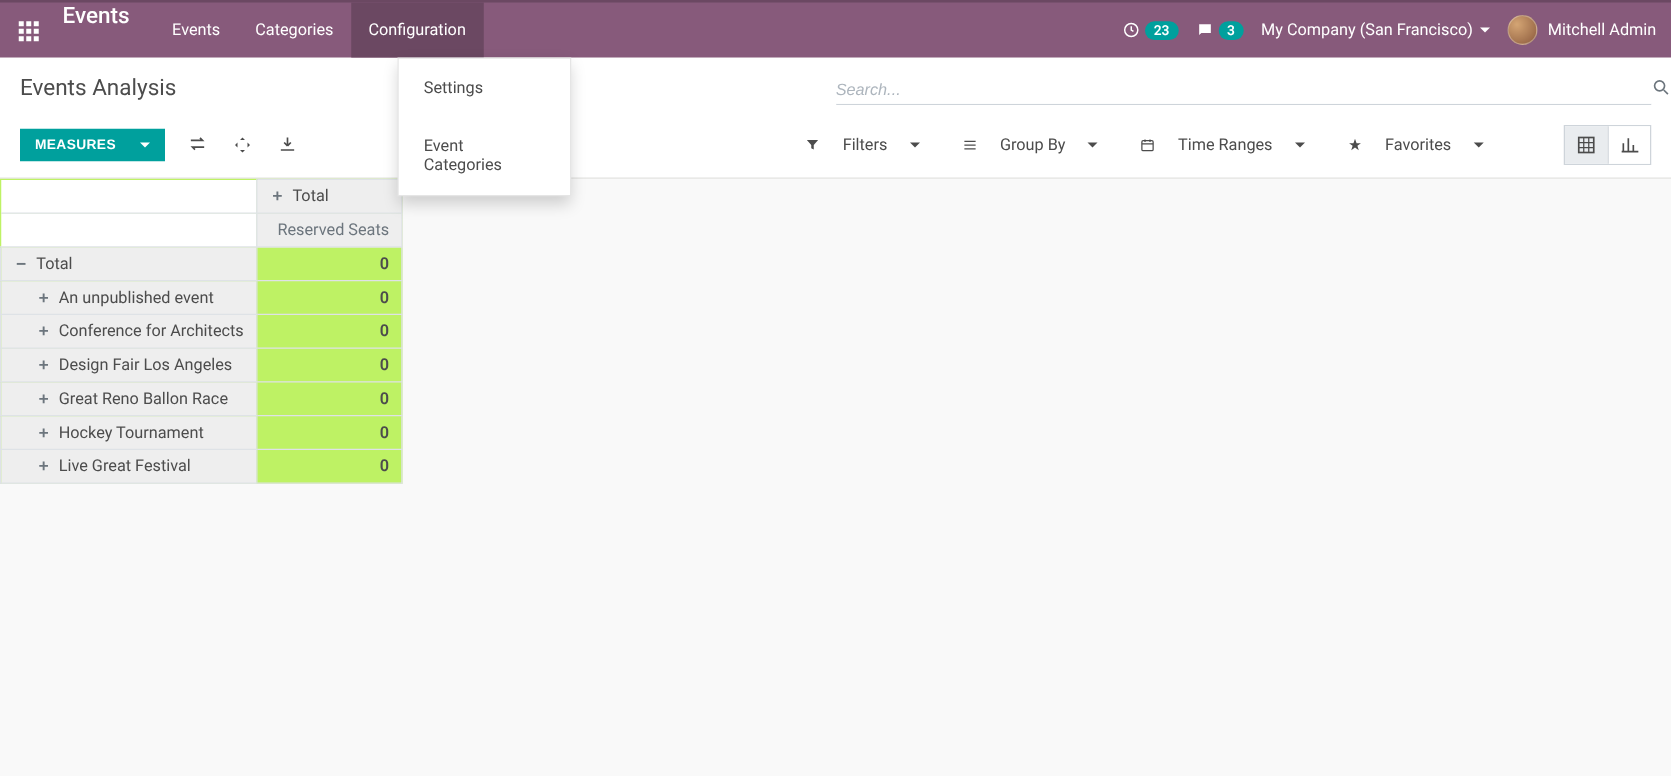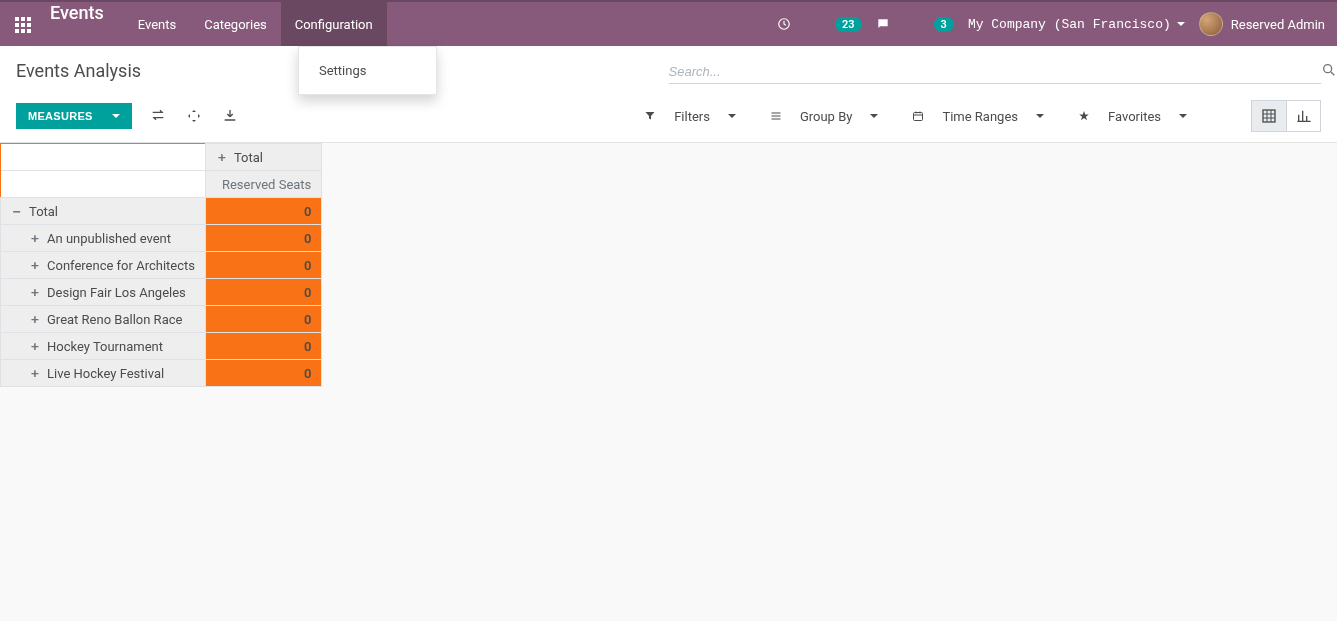--- a/index.html
+++ b/index.html
@@ -10,28 +10,28 @@
 .apps-icon { width:46px; height:46px; display:flex; align-items:center; justify-content:center; cursor:pointer;}
 .apps-icon .grid { display:grid; grid-template-columns:repeat(3,4px); grid-template-rows:repeat(3,4px); gap:2px;}
 .apps-icon .grid span{background:#fff; width:4px;height:4px;}
 .brand { font-size:18px; font-weight:500; padding:0 20px 0 4px;}
 .nav-items { display:flex; height:100%;}
 .nav-item { padding:0 14px; display:flex; align-items:center; color:#fff; font-size:13px; cursor:pointer; position:relative;}
 .nav-item.active { background:#6b4862; }
 .spacer { flex:1; }
 .right-group { display:flex; align-items:center; gap:14px; padding-right:12px;}
 .pill { display:flex; align-items:center; gap:4px; color:#fff; font-size:12px; cursor:pointer;}
-.badge { background:#00a09d; color:#fff; font-size:11px; font-weight:600; border-radius:10px; padding:1px 7px; min-width:20px; text-align:center;margin-left:40px;}
-.company { display:flex; align-items:center; gap:6px; color:#fff; cursor:pointer; font-size:13px;font-family:Liberation Mono, monospace;}
+.badge { background:#00a09d; color:#fff; font-size:11px; font-weight:600; border-radius:10px; padding:1px 7px; min-width:20px; text-align:center;}
+.company { display:flex; align-items:center; gap:6px; color:#fff; cursor:pointer; font-size:13px;}
 .caret-down { width:0;height:0;border-left:4px solid transparent;border-right:4px solid transparent;border-top:4px solid #fff;}
 .user { display:flex; align-items:center; gap:8px; color:#fff; cursor:pointer;}
 .avatar { width:24px;height:24px;border-radius:50%; background:radial-gradient(circle at 30% 30%, #d4a574, #8b5a3c); border:1px solid rgba(255,255,255,0.3);}
 
 
-.dropdown { position:absolute; top:46px; left:298px; width:139px; background:#fff; box-shadow:0 6px 12px rgba(0,0,0,0.175); border:1px solid rgba(0,0,0,0.1); z-index:1000;}
+.dropdown { position:absolute; top:46px; left:318px; width:139px; background:#fff; box-shadow:0 6px 12px rgba(0,0,0,0.175); border:1px solid rgba(0,0,0,0.1); z-index:1000;}
 .dropdown-item { padding:16px 20px; color:#4c4c4c; font-size:13px; cursor:pointer;}
 
 
 .control-panel { background:#fff; border-bottom:1px solid #e2e2e0;}
 .cp-row1 { display:flex; align-items:flex-start; padding:8px 16px 0 16px; min-height:46px;}
 .cp-title { font-size:18px; color:#4c4c4c; flex:0 0 50%; padding-top:6px;}
 .cp-search { flex:1; padding-top:6px;}
 .search-box { position:relative; border-bottom:1px solid #ced4da; display:flex; align-items:center;}
 .search-input { border:none; outline:none; width:100%; font-size:13px; padding:4px 0; color:#6c757d;}
 .search-input::placeholder { color:#adb5bd; font-style:italic;}
@@ -43,21 +43,21 @@
 .filter-bar { margin-left:auto; display:flex; align-items:center; gap:34px;}
 .filter-item { display:flex; align-items:center; gap:18px; color:#4c4c4c; font-size:13px; cursor:pointer;}
 .filter-item .caret-down { border-top-color:#4c4c4c;}
 .view-switcher { display:flex; margin-left:30px; border:1px solid #ced4da;}
 .view-btn { width:34px; height:30px; display:flex; align-items:center; justify-content:center; cursor:pointer; color:#4c4c4c; background:#fff;}
 .view-btn.active { background:#e9ecef;}
 .view-btn + .view-btn { border-left:1px solid #ced4da;}
 
 
 .pivot-wrap { padding:0; }
-table.pivot { border-collapse:collapse; background:#f97316; font-size:13px;}
+table.pivot { border-collapse:collapse; background:#bef264; font-size:13px;}
 table.pivot th, table.pivot td { border:1px solid #dee2e6; padding:5px 10px; height:27px; white-space:nowrap;}
 table.pivot .hdr { background:#eee; font-weight:400;}
 table.pivot .col-right { text-align:right;}
 table.pivot .muted { color:#6c757d; font-weight:400;}
 table.pivot .row-label { text-align:left; width:200px;}
 table.pivot .val { text-align:right; font-weight:600; width:96px;}
 .plus, .minus { display:inline-block; width:12px; text-align:center; color:#6c757d; cursor:pointer; font-weight:700; margin-right:6px; font-family:monospace;}
 .row-indent { padding-left:28px !important;}
 .corner-cell { background:#fff; border-top:none !important; border-left:none !important;}
 
@@ -103,27 +103,28 @@
           <path d="M4 4h16v12H7l-3 3z"></path>
         </svg>
       <span class="badge">3</span>
     </div>
     <div class="company">
       <span>My Company (San Francisco)</span>
       <span class="caret-down"></span>
     </div>
     <div class="user">
       <div class="avatar"></div>
-      <span>Reserved Admin</span>
+      <span>Mitchell Admin</span>
     </div>
   </div>
 </div>
 
 <div class="dropdown">
   <div class="dropdown-item">Settings</div>
+  <div class="dropdown-item">Event Categories</div>
 </div>
 
 <div class="control-panel">
   <div class="cp-row1">
     <div class="cp-title">Events Analysis</div>
     <div class="cp-search">
       <div class="search-box">
         <input class="search-input" placeholder="Search..." style="">
         <svg class="search-glass" width="16" height="16" viewBox="0 0 24 24">
             <circle cx="10" cy="10" r="6" fill="none" stroke="#6c757d" stroke-width="2"></circle>
@@ -236,18 +237,18 @@
         </tr>
         <tr>
           <th class="hdr row-label row-indent"><span class="plus">+</span><span>Great Reno Ballon Race</span></th>
           <td class="val">0</td>
         </tr>
         <tr>
           <th class="hdr row-label row-indent"><span class="plus">+</span><span>Hockey Tournament</span></th>
           <td class="val">0</td>
         </tr>
         <tr>
-          <th class="hdr row-label row-indent"><span class="plus">+</span><span>Live Hockey Festival</span></th>
+          <th class="hdr row-label row-indent"><span class="plus">+</span><span>Live Great Festival</span></th>
           <td class="val">0</td>
         </tr>
       </tbody>
   </table>
 </div>
 
 </body></html>

